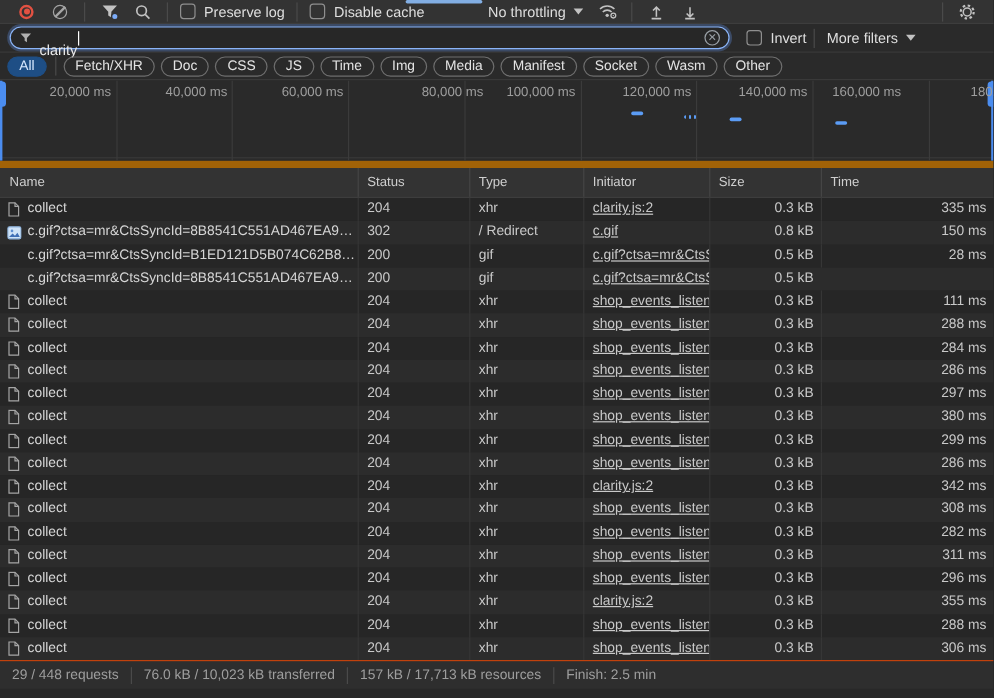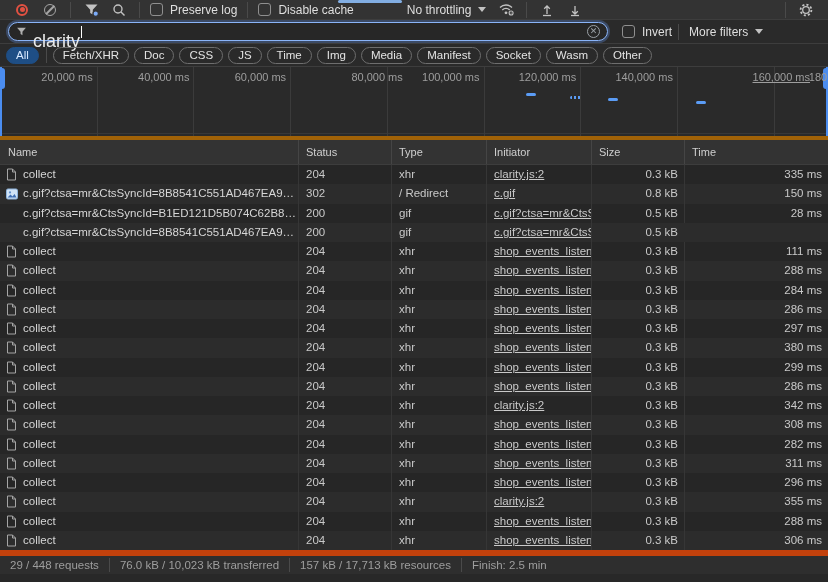--- a/index.html
+++ b/index.html
@@ -30,34 +30,34 @@
   .throttle{ display:flex; align-items:center; margin:0 6px 0 10px; cursor:pointer;padding-left:39px; }
   .spacer{ flex:1 1 auto; }
   .top-highlight{ position:absolute; left:338px; top:0; width:64px; height:3px;
     background:#82aee3; border-radius:2px; }
   
   .filter-row{ height:24px; background:#2a2a2a; border-bottom:1px solid #3d3d3d;
     display:flex; align-items:center; padding:0 8px; }
   .filter-pill{ width:600px; height:19px; border-radius:10px; background:#272727;
     border:1px solid #8ab4f8; box-shadow:0 0 0 2px rgba(100,150,240,.30);
     display:flex; align-items:center; padding:0 7px; cursor:text; }
-  .filter-pill .q{ font-size:18px; color:#eaeaea; margin-left:6px; white-space:nowrap;margin-top:20px; }
+  .filter-pill .q{ font-size:12px; color:#eaeaea; margin-left:6px; white-space:nowrap;margin-top:20px; }
   .caret-bar{ width:1px; height:12px; background:#ffffff; margin-left:1px; }
   .circle-x{ margin-left:auto; width:13px; height:13px; border:1.5px solid #9aa0a6; border-radius:50%;
     color:#9aa0a6; font-size:9px; line-height:10px; text-align:center; cursor:pointer; }
   .inv{ display:flex; align-items:flex-start; margin-left:14px; cursor:pointer; }
   
   .chips-row{ height:23px; background:#2a2a2a; border-bottom:1px solid #3d3d3d;
     display:flex; align-items:center; padding:0 6px; }
   .chip{ height:17px; padding:0 9px; margin-right:5px; border-radius:9px; border:1px solid #6e6e6e;
     color:#e3e3e3; font-size:11.5px; display:flex; align-items:center; cursor:pointer; white-space:nowrap; }
   .chip.selected{ background:#1e4e85; border-color:#1e4e85; color:#d8e9ff; }
   .chips-row .sep{ margin:0 6px 0 2px; }
   
-  .overview{ height:73px; background:#2a2a2a; border-bottom:4px solid #a16207;
+  .overview{ height:73px; background:#2a2a2a; border-bottom:6px solid #a16207;
     position:relative; overflow:hidden; cursor:text; }
   .gridline{ position:absolute; top:0; bottom:0; width:1px; background:#3b3b3b; }
   .tick-label{ position:absolute; top:4px; font-size:11px; color:#9e9e9e; white-space:nowrap;
     transform:translateX(-100%); }
   .ov-mark{ position:absolute; height:3px; border-radius:1.5px; background:#5b9cf5; }
   .ov-mark.dotted{ background:repeating-linear-gradient(90deg,#5b9cf5 0 2px,transparent 2px 4px); }
   .ov-bottomline{ position:absolute; left:0; right:0; bottom:2px; height:1px; background:#383838; }
   .handle-line{ position:absolute; top:0; bottom:0; width:2px; background:#4b8df0; }
   .handle-grip{ position:absolute; top:1px; width:5px; height:21px; background:#4b8df0; }
   .grip-left{ left:0; border-radius:0 3px 3px 0; }
@@ -74,21 +74,21 @@
   .row:nth-child(even){ background:#2c2c2c; }
   .cell{ font-size:11.5px; color:#c9c9c9; line-height:19.25px; padding-left:7px;
     border-left:1px solid #363636; overflow:hidden; white-space:nowrap; }
   .cell:first-child{ border-left:none; }
   .cell.name{ display:flex; align-items:center; padding-left:5px; color:#d6d6d6; }
   .cell.name .ficon{ width:13px; margin-right:5px; display:flex; justify-content:center; flex:0 0 auto; }
   .cell.name.noicon{ padding-left:23px; }
   .cell.num{ text-align:right; padding-right:6px; padding-left:2px; }
   .cell .link{ text-decoration:underline; cursor:pointer; }
   
-  .statusbar{ height:24px; background:#2e2e2e; border-top:6px solid #c2410c;
+  .statusbar{ height:24px; background:#2e2e2e; border-top:1px solid #c2410c;
     display:flex; align-items:center; padding:0 10px;text-align:right; }
   .statusbar .seg{ font-size:11.5px; color:#9e9e9e; white-space:nowrap; }
   .statusbar .sep{ margin:0 10px; height:14px; }
 </style>
 </head>
 <body>
 
 <div class="toolbar">
   <div class="top-highlight"></div>
   <div class="icon-btn">
@@ -206,21 +206,21 @@
     <div class="tick-label" style="left: 286.1px;">60,000 ms</div>
     <div class="gridline" style="left: 386.8px;"></div>
     <div class="tick-label" style="left: 382.8px; margin-left: 20px;">80,000 ms</div>
     <div class="gridline" style="left: 483.5px;"></div>
     <div class="tick-label" style="left: 479.5px;">100,000 ms</div>
     <div class="gridline" style="left: 580.2px;"></div>
     <div class="tick-label" style="left: 576.2px;">120,000 ms</div>
     <div class="gridline" style="left: 676.9px;"></div>
     <div class="tick-label" style="left: 672.9px;">140,000 ms</div>
     <div class="gridline" style="left: 773.6px;"></div>
-    <div class="tick-label" style="left: 810px; text-decoration: underline;">160,000 ms</div>
+    <div class="tick-label" style="left: 751px;">160,000 ms</div>
     <div class="tick-label" style="left: 866.3px;">180,000 ms</div>
     <div class="ov-mark" style="left: 526px; top: 26px; width: 10px;"></div>
     <div class="ov-mark dotted" style="left: 570px; top: 29px; width: 11px;"></div>
     <div class="ov-mark" style="left: 608px; top: 31px; width: 10px;"></div>
     <div class="ov-mark" style="left: 696px; top: 34px; width: 10px;"></div>
   </div>
 
 <div class="thead grid-cols" id="table-head">
     <div class="th">Name</div>
     <div class="th">Status</div>

